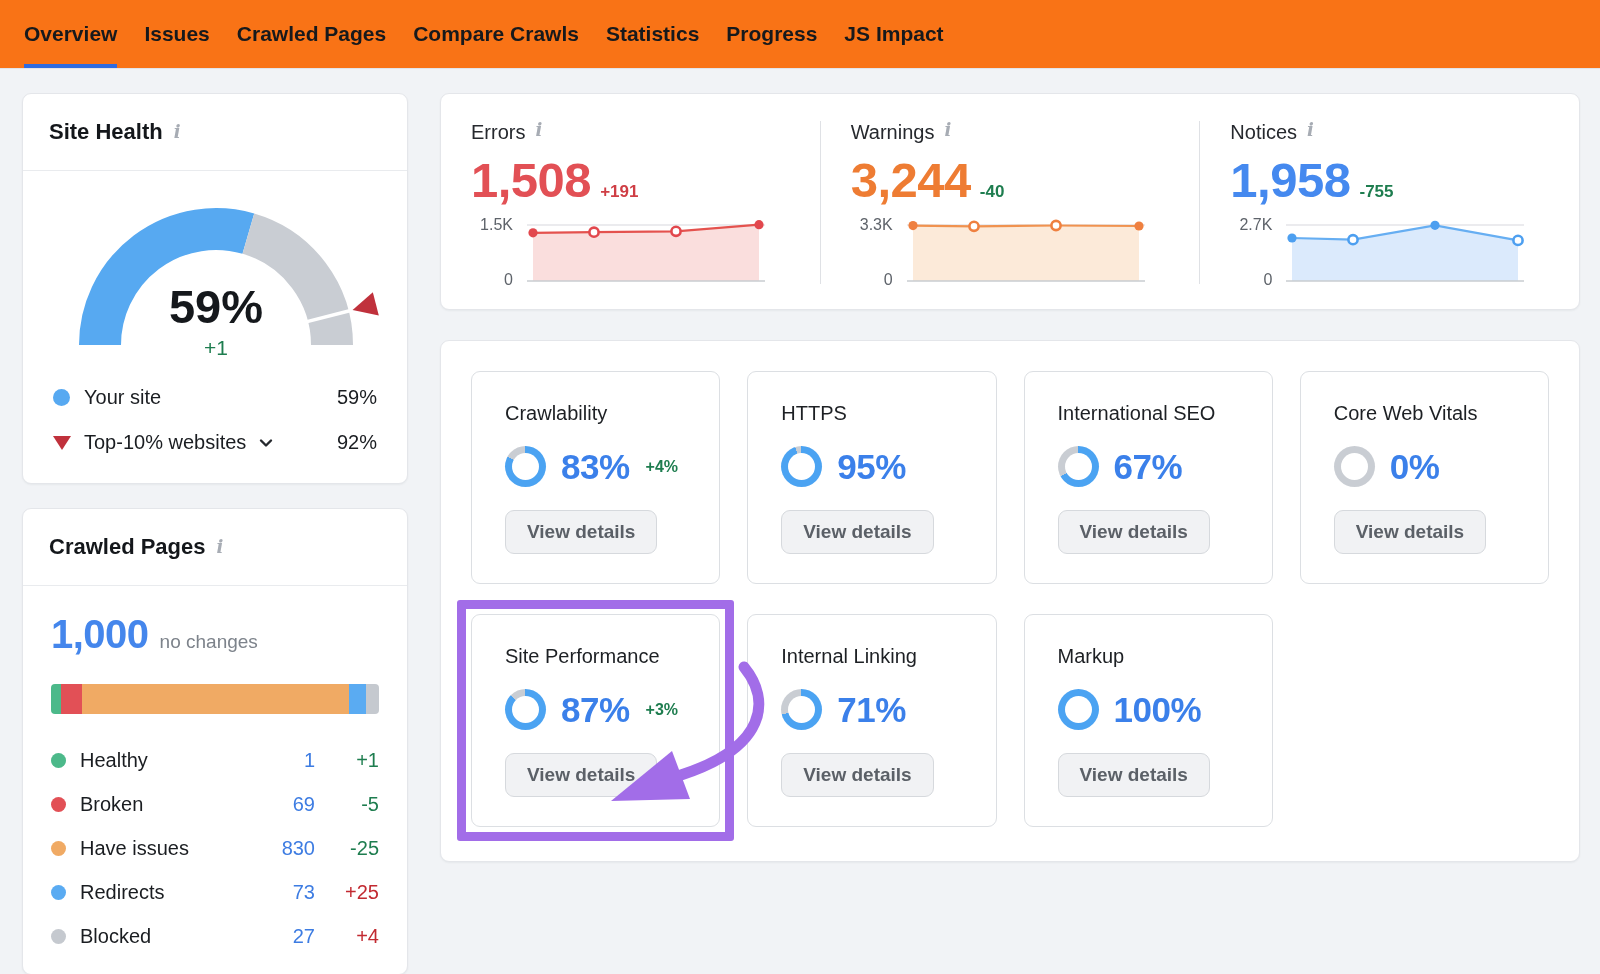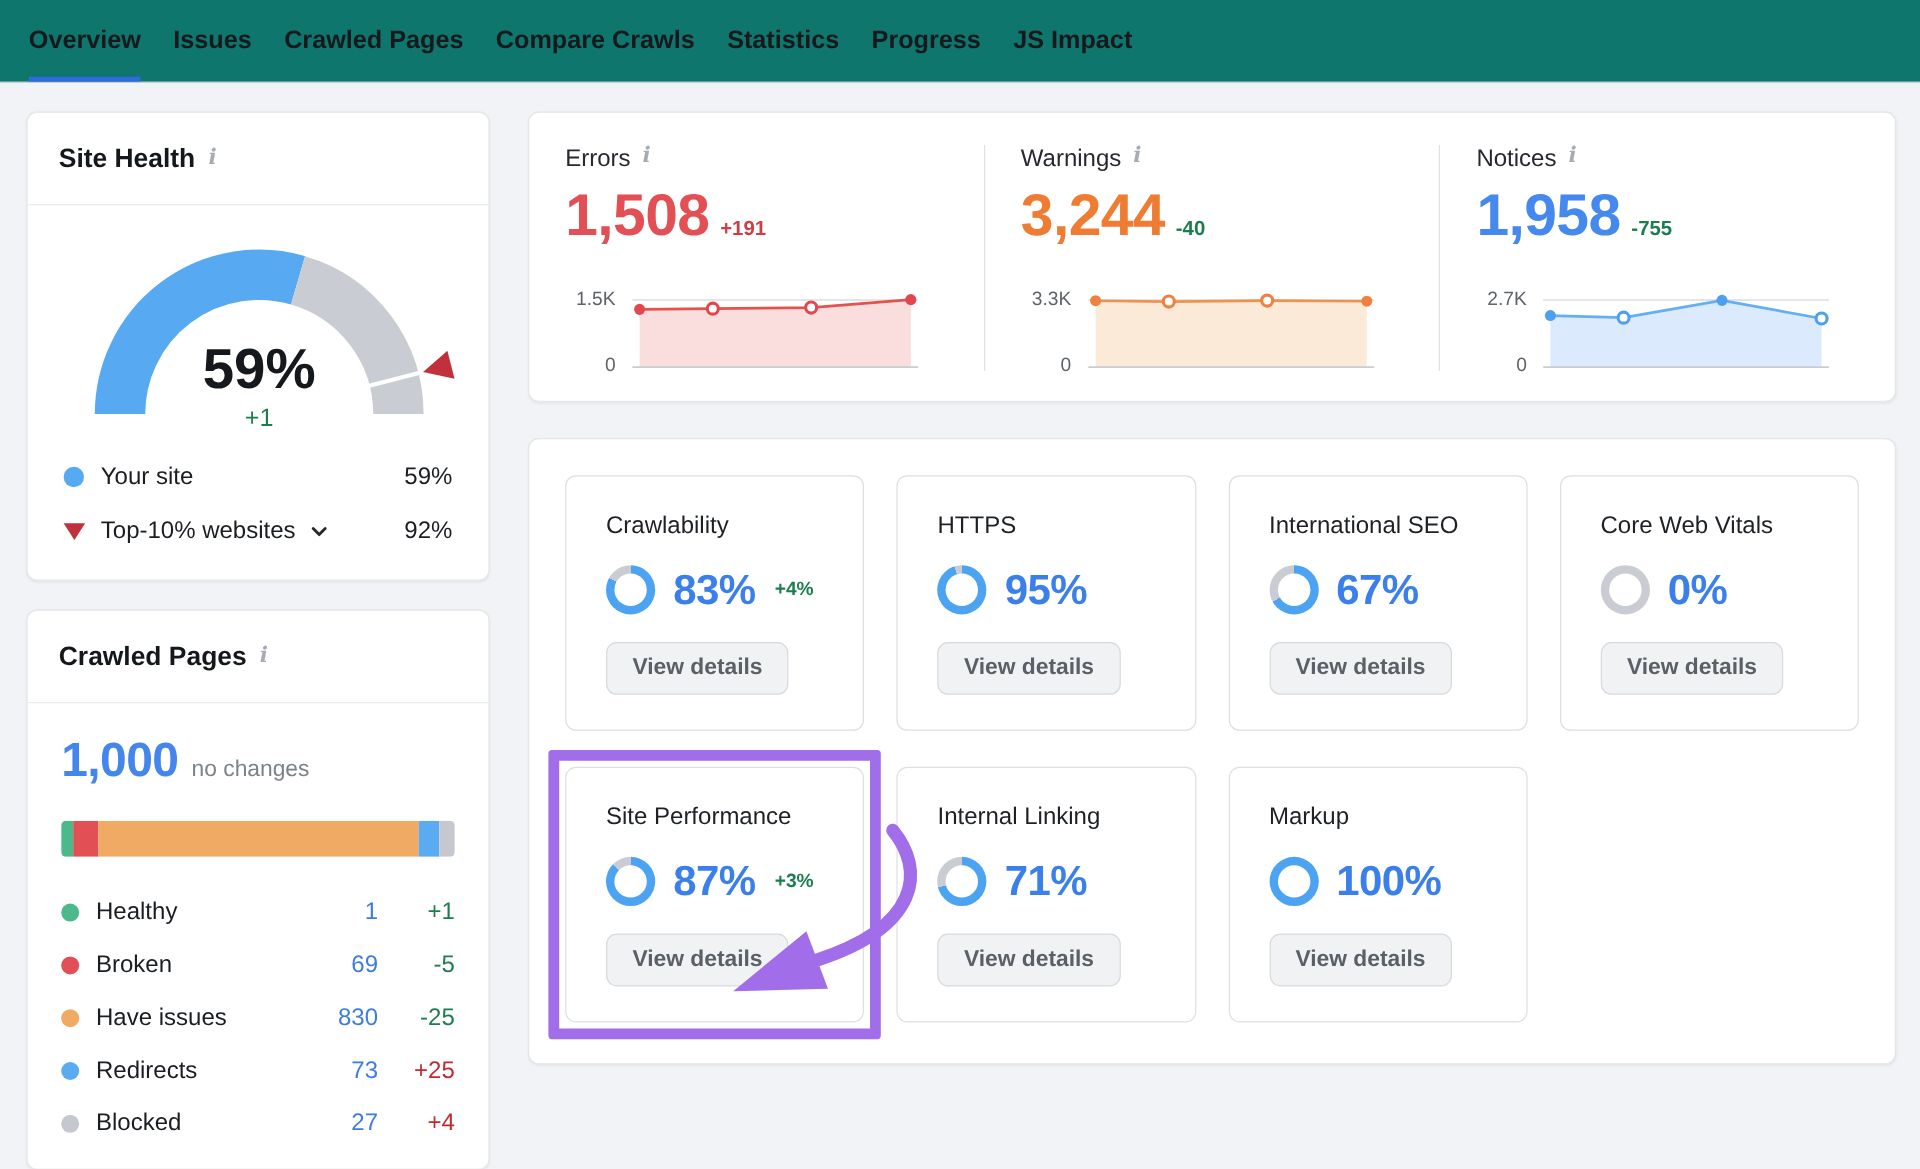--- a/index.html
+++ b/index.html
@@ -1,20 +1,20 @@
 <!DOCTYPE html>
 <html><head>
 <meta charset="utf-8">
 <style>
   *{margin:0;padding:0;box-sizing:border-box}
   html,body{width:1600px;height:974px}
   body{background:#f1f3f6;font-family:"Liberation Sans",sans-serif;color:#1b1e22;overflow:hidden}
 
   
-  .nav{display:flex;align-items:stretch;height:69px;padding:0 24px;gap:27px;background:#0f766e;border-bottom:1px solid #e2e4e8}
+  .nav{display:flex;align-items:stretch;height:69px;padding:0 24px;gap:27px;background:#f97316;border-bottom:1px solid #e2e4e8}
   .tab{display:flex;align-items:center;font-size:21px;font-weight:600;color:#17191c;cursor:pointer;border-bottom:4px solid transparent;padding-top:3px}
   .tab.active{border-bottom-color:#2e6be0}
 
   .layout{display:flex;gap:32px;padding:24px 20px 0 22px;align-items:flex-start}
   .left-col{width:386px;display:flex;flex-direction:column;gap:24px;flex:none}
   .right-col{flex:1;display:flex;flex-direction:column;gap:30px;min-width:0}
 
   .card{background:#fff;border:1px solid #e4e6ea;border-radius:9px;box-shadow:0 1px 2px rgba(25,30,40,.05)}
   .card-h{display:flex;align-items:center;gap:11px;padding:0 26px;height:77px;border-bottom:1px solid #e9ebee}
   .card-h .t{font-size:22px;font-weight:700;color:#14171b}
@@ -32,21 +32,21 @@
   .sh-val{width:58px;text-align:right}
 
   
   .metrics{display:flex;padding:27px 0 25px}
   .metric{flex:1;padding:0 16px 0 30px;min-width:0}
   .metric + .metric{border-left:1px solid #dfe1e5}
   .m-title{font-size:20px;color:#26292e;display:flex;gap:10px;align-items:flex-start}
   .m-valrow{display:flex;align-items:baseline;margin-top:8px}
   .m-val{font-size:49px;font-weight:700;letter-spacing:-.5px;cursor:pointer}
   .m-change{font-size:17px;font-weight:600;margin-left:9px}
-  .spark-row{display:flex;margin-top:29px}
+  .spark-row{display:flex;margin-top:4px}
   .axis{width:52px;position:relative;height:72px;font-size:16px;color:#5e636a;flex:none}
   .ax-top{position:absolute;top:13px;right:10px;transform:translateY(-50%)}
   .ax-bot{position:absolute;bottom:-5px;right:10px}
 
   
   .cp-body{padding:26px 28px 16px}
   .cp-totalrow{display:flex;align-items:baseline}
   .cp-total{font-size:40px;font-weight:700;color:#4486ec;letter-spacing:-.5px;cursor:pointer}
   .cp-note{font-size:19px;color:#7d838b;margin-left:11px}
   .cp-bar{display:flex;height:30px;border-radius:4px;overflow:hidden;margin-top:27px}

